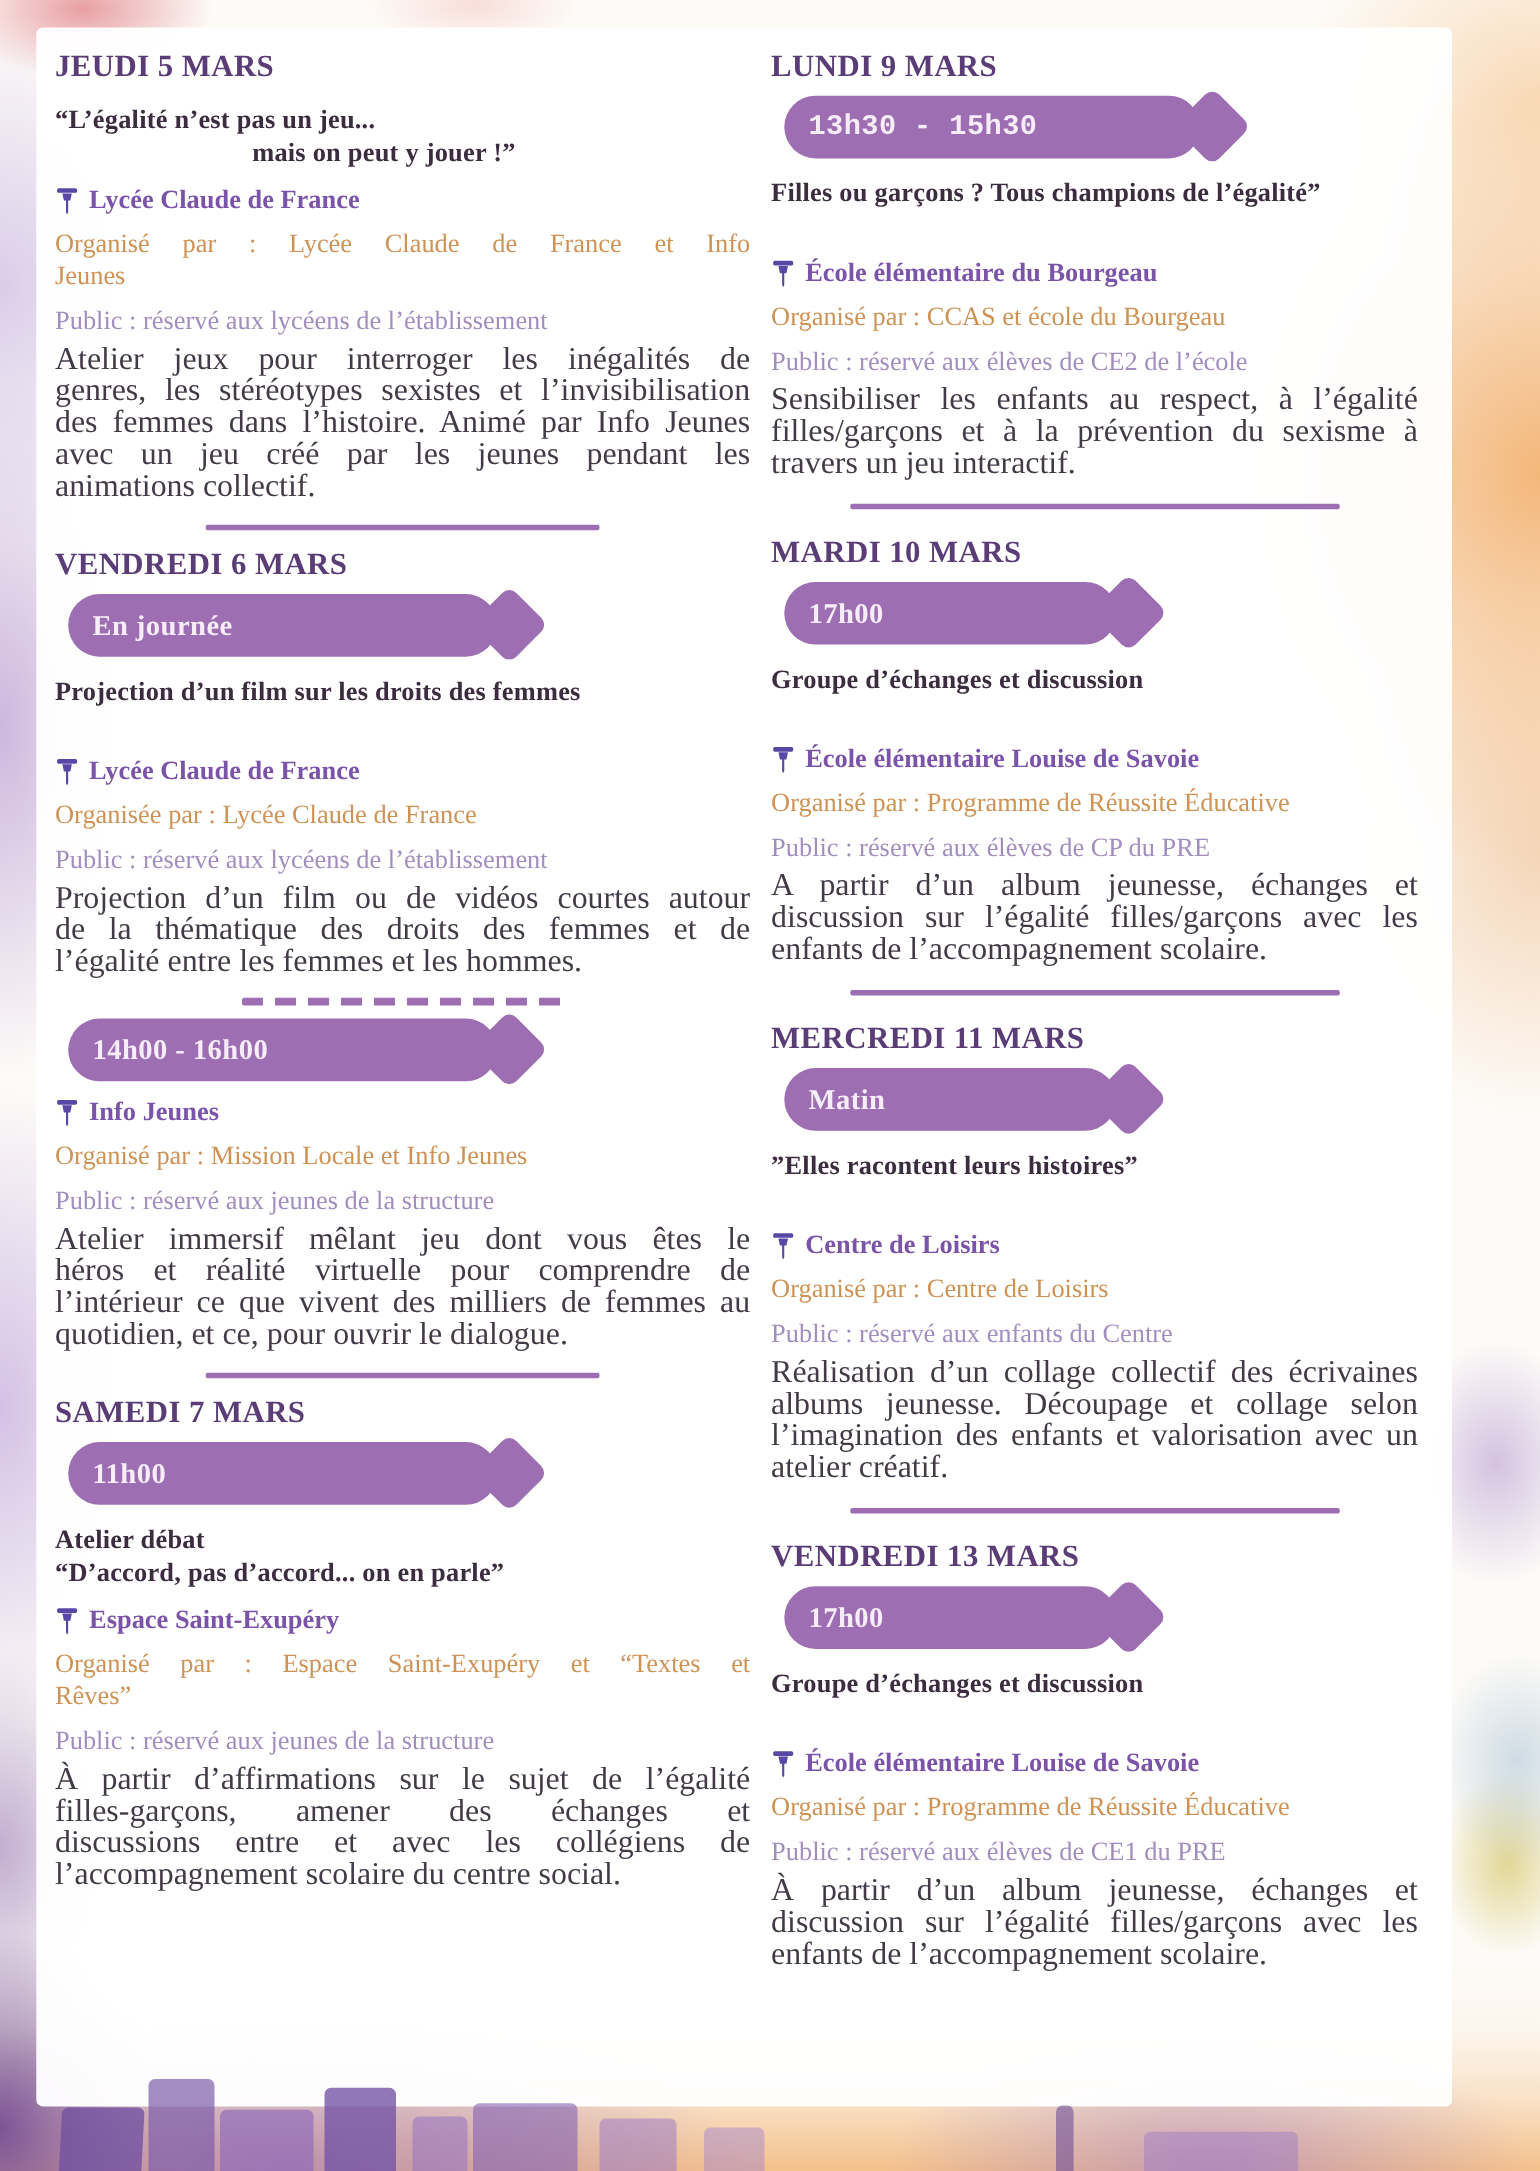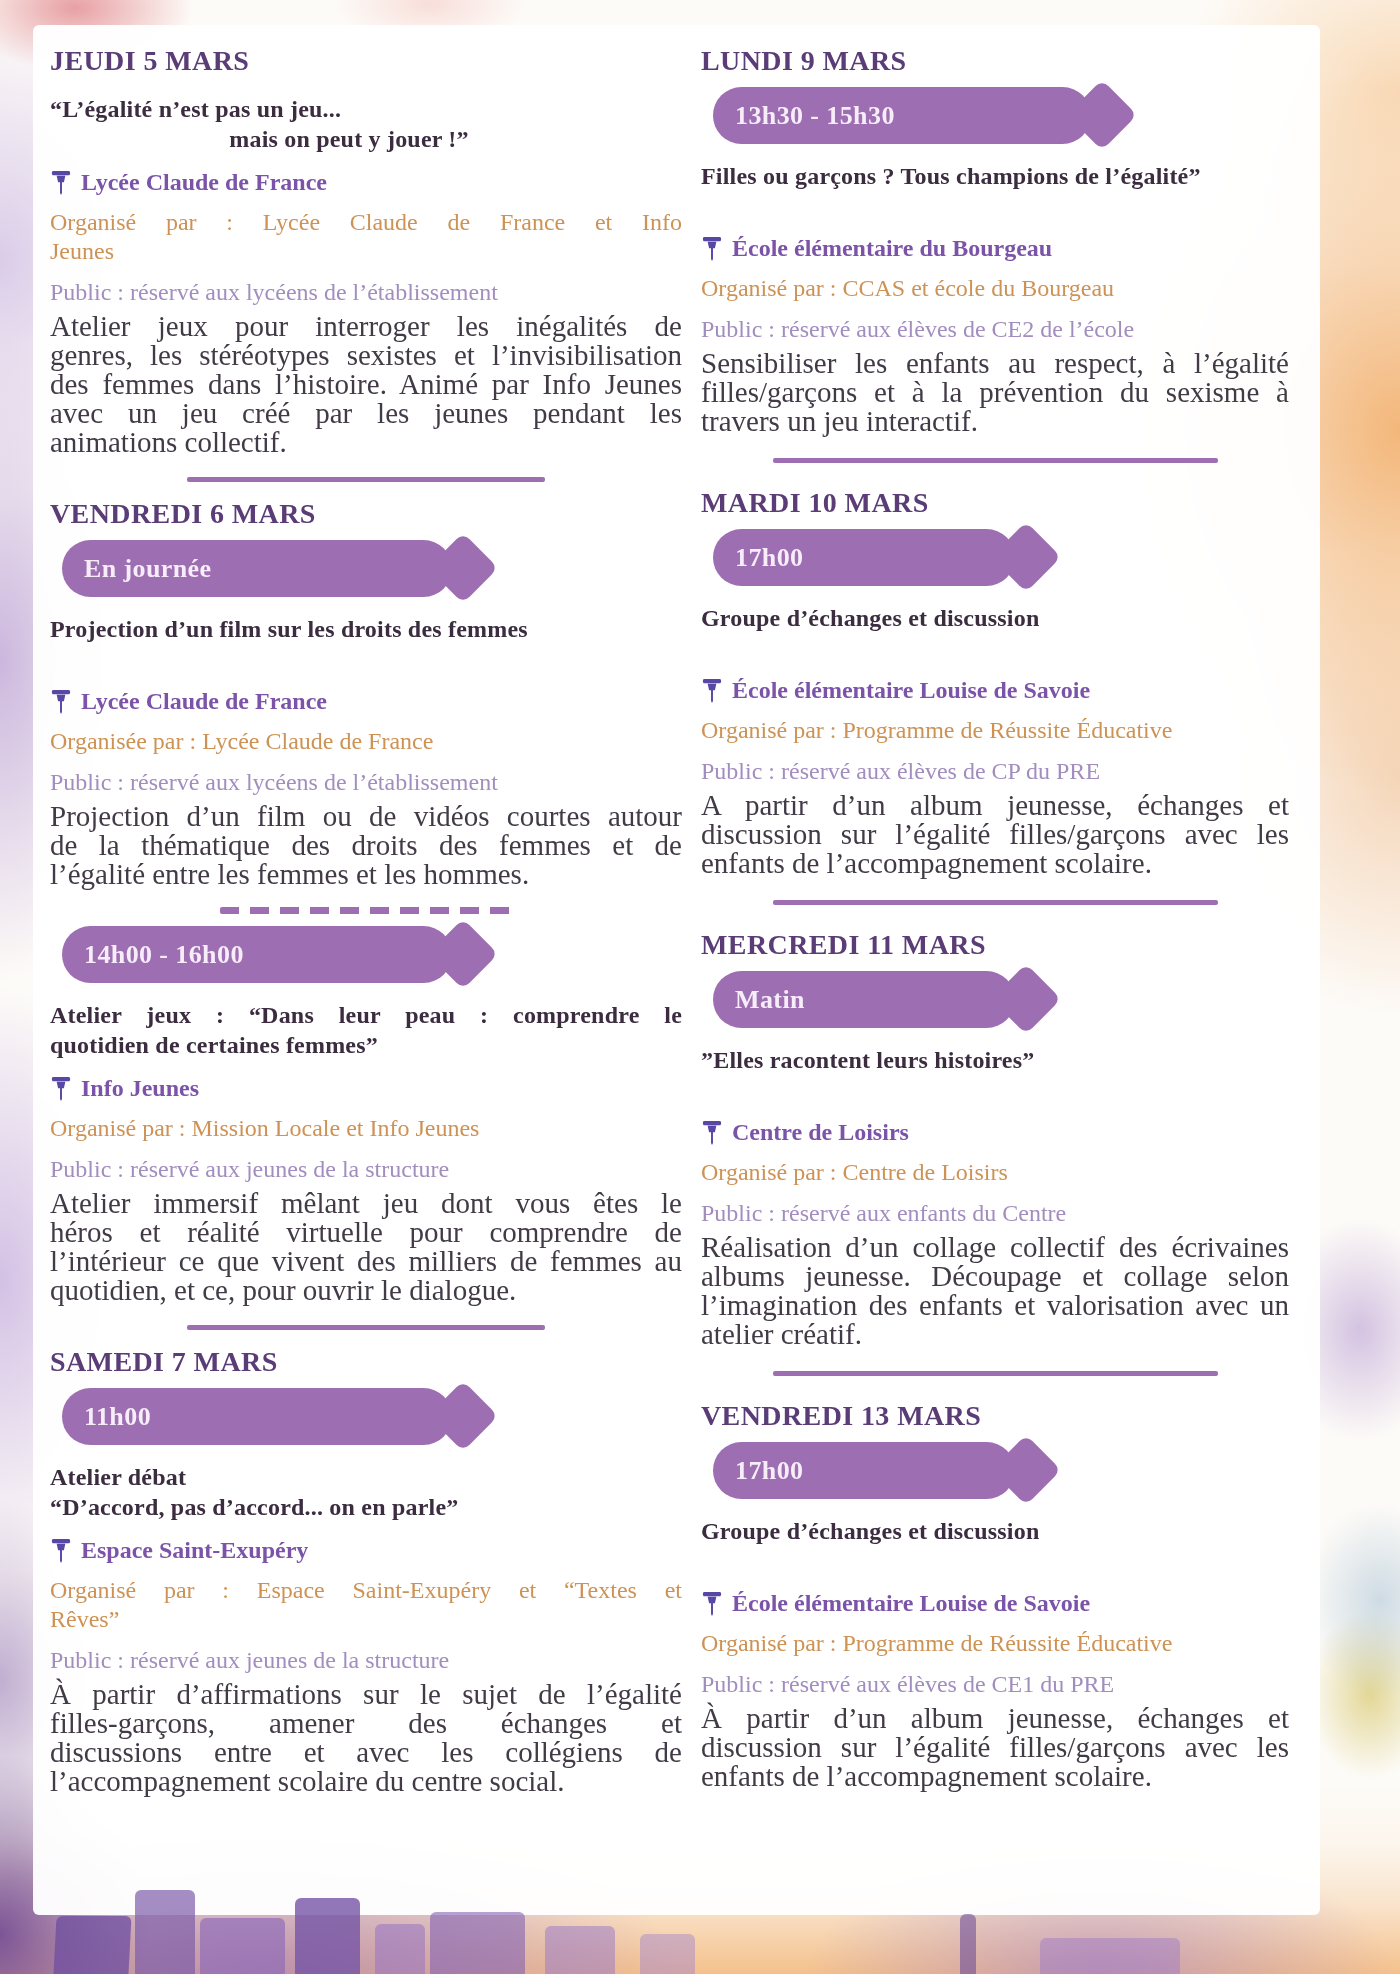--- a/index.html
+++ b/index.html
@@ -59,21 +59,21 @@
   .day{font-size:28px;font-weight:bold;color:var(--day);letter-spacing:.4px;margin-top:16px;line-height:32px;}
   .col > .event:first-child .day{margin-top:0;}
   .col-right .day{margin-top:24px;}
 
   .ribbon{position:relative;margin-top:10px;margin-left:12px;height:57px;border-radius:29px;background:var(--ribbon);}
   .ribbon::after{
     content:"";position:absolute;top:3px;right:-36px;width:50px;height:50px;
     background:var(--ribbon);border-radius:9px;transform:rotate(45deg);
   }
   .rb-a{width:390px;}  
-  .rb-b{width:378px;}  
+  .rb-b{width:378px;font-family:Liberation Mono, monospace;}  
   .rb-c{width:302px;}  
   .rtime{display:block;line-height:57px;padding-left:22px;font-size:26px;font-weight:bold;color:#f6edf9;letter-spacing:.4px;}
 
   .title-lines{margin-top:17px;font-size:24px;line-height:30px;font-weight:bold;color:var(--title);letter-spacing:.2px;}
   .ev-l1 .title-lines div:nth-child(2){text-align:center;padding-right:34px;}
   .ev-l3 .title-lines div:first-child{text-align:justify;text-align-last:justify;}
 
   .pin-row{margin-top:15px;display:flex;align-items:center;gap:9px;}
   .col-right .pin-row,.ev-l2 .pin-row{margin-top:44px;}
   .pin{width:22px;height:26px;flex:0 0 auto;color:var(--pin);display:inline-block;}
@@ -168,24 +168,20 @@
           <div>de la thématique des droits des femmes et de</div>
           <div>l’égalité entre les femmes et les hommes.</div>
         </div>
     </section>
     <div class="divider-dashed"></div>
 
     <section class="event ev-l3">
       <div class="ribbon rb-a">
         <span class="rtime">14h00 - 16h00</span>
       </div>
-      <div class="title-lines">
-          <div>Atelier jeux : “Dans leur peau : comprendre le</div>
-          <div>quotidien de certaines femmes”</div>
-        </div>
       <div class="pin-row">
         <span class="pin">
             <svg viewBox="0 0 20 24" fill="currentColor">
               <path d="M3 1h14c.8 0 1.4.6 1.4 1.4v1.1c0 .8-.6 1.4-1.4 1.4H3c-.8 0-1.4-.6-1.4-1.4V2.4C1.6 1.6 2.2 1 3 1zM6 5.4h8l-1.3 6H7.3zM9.1 11.4h1.8v9.8l-.9 1.9-.9-1.9z"></path>
             </svg>
           </span>
         <span class="loc">Info Jeunes</span>
       </div>
       <div class="org lines">
           <div>Organisé par : Mission Locale et Info Jeunes</div>

